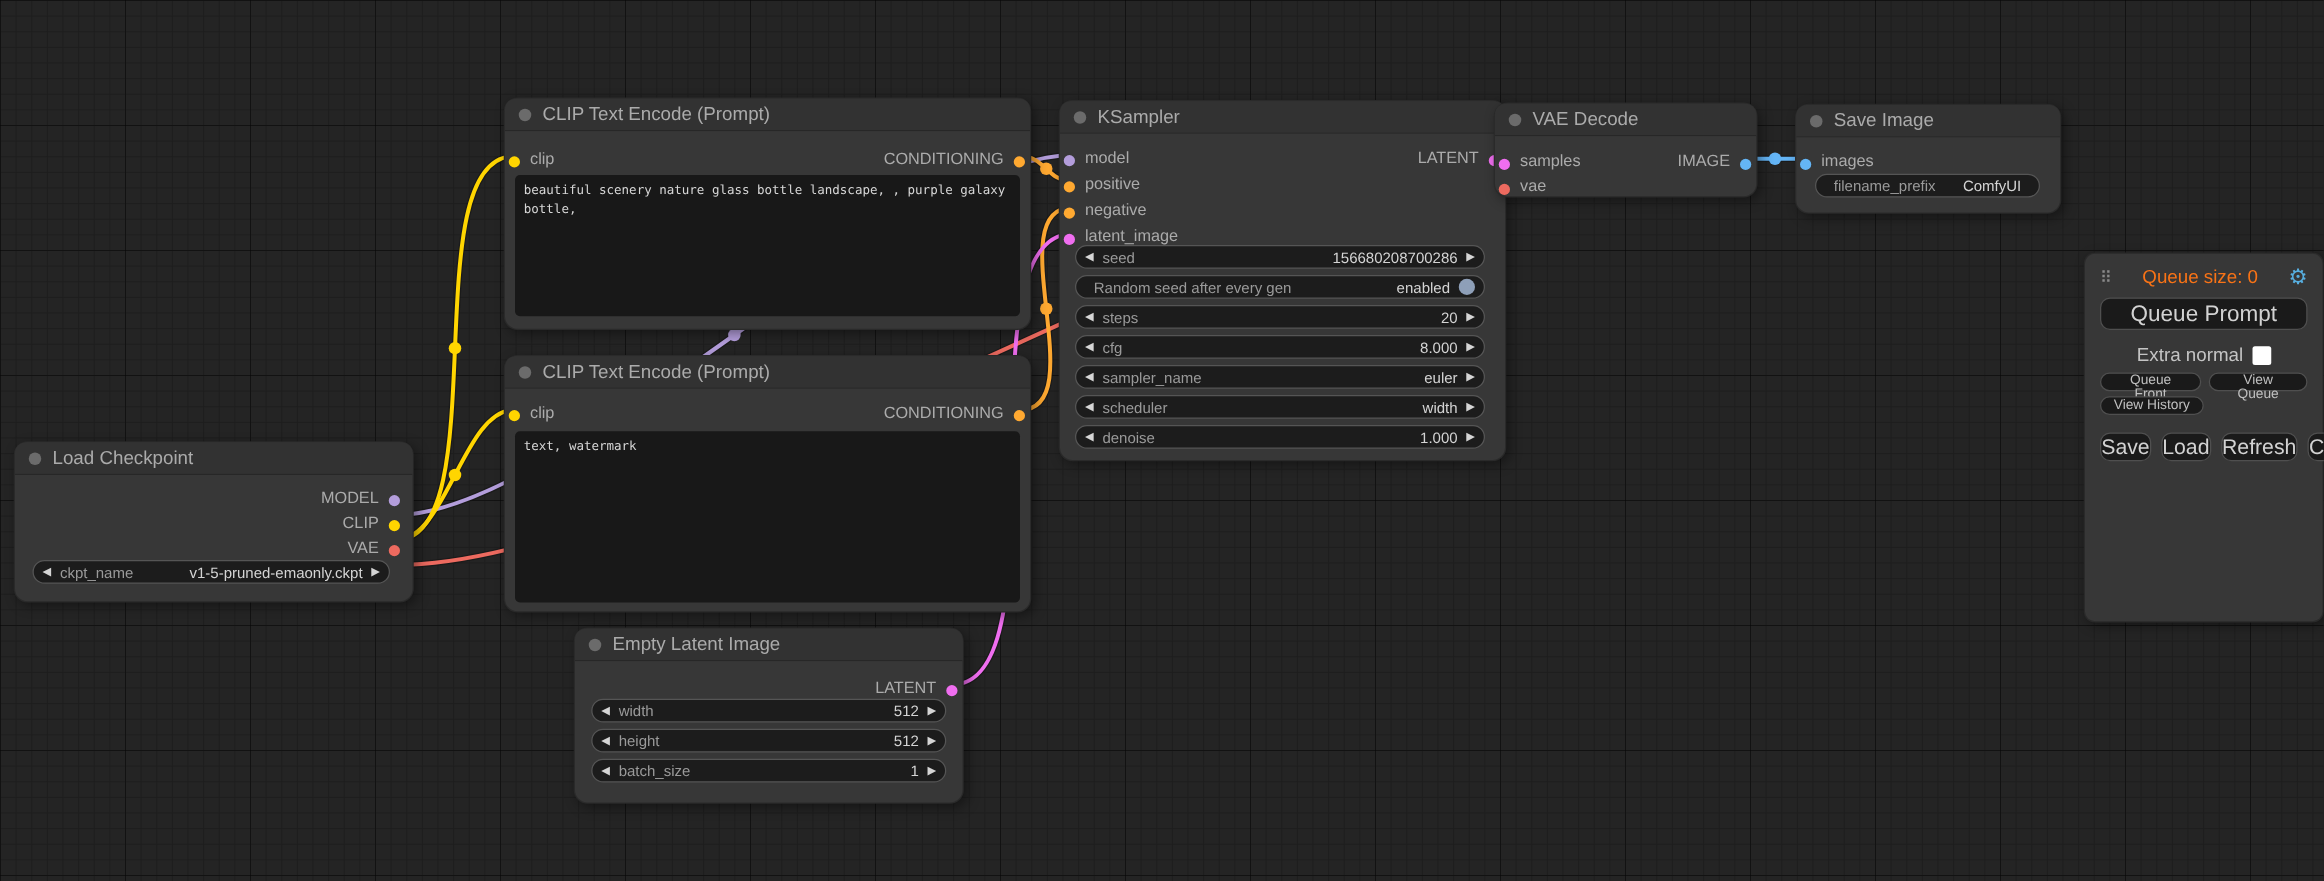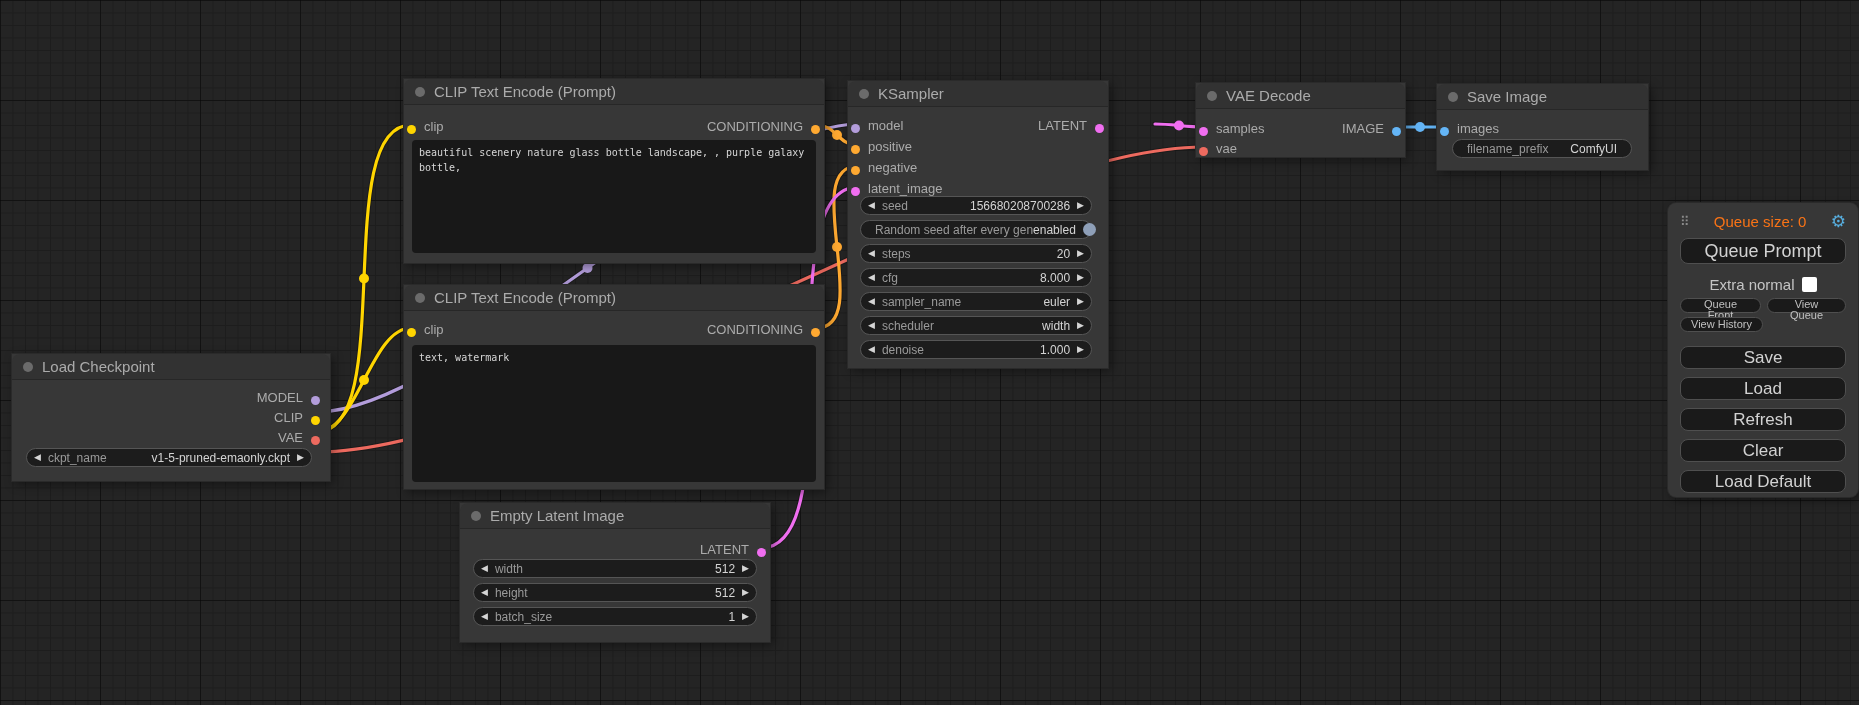--- a/index.html
+++ b/index.html
@@ -10,21 +10,21 @@
     linear-gradient(rgba(0,0,0,.38) 1px,transparent 1px),
     linear-gradient(90deg,rgba(0,0,0,.38) 1px,transparent 1px),
     linear-gradient(#1d1d1d 1px,transparent 1px),
     linear-gradient(90deg,#1d1d1d 1px,transparent 1px);
   background-size:100px 100px,100px 100px,12.5px 12.5px,12.5px 12.5px;}
 #wires{position:absolute;left:0;top:0;z-index:1}
 .wire{fill:none;stroke-width:3.2px;stroke-linecap:round}
 .wire-under{fill:none;stroke:#141414;stroke-width:5.2px;stroke-linecap:round;opacity:.55}
 .w-model{stroke:#B39DDB}.w-clip{stroke:#FFD500}.w-vae{stroke:#ED6A5F}.w-cond{stroke:#FFA931}.w-latent{stroke:#F06EF0}.w-image{stroke:#64B5F6}
 .d-model{fill:#B39DDB}.d-clip{fill:#FFD500}.d-vae{fill:#ED6A5F}.d-cond{fill:#FFA931}.d-latent{fill:#F06EF0}.d-image{fill:#64B5F6}
-.node{position:absolute;background:#373737;border-radius:0;z-index:2;
+.node{position:absolute;background:#373737;border-radius:10px;z-index:2;
   box-shadow:0 0 0 1px #2a2a2a,3px 3px 10px rgba(0,0,0,.45)}
 .node-title{height:26px;display:flex;align-items:center;gap:9px;padding:0 11px;
   background:#323232;border-bottom:1px solid #272727;border-radius:8px 8px 0 0;
   font-size:15px;color:#ababab;white-space:nowrap}
 .tdot{width:10px;height:10px;border-radius:50%;background:#6b6b6b;flex:0 0 auto}
 .in-slot,.out-slot{position:absolute;display:flex;align-items:flex-end;gap:8px;height:18px}
 .in-slot{left:3px}
 .out-slot{right:4px;flex-direction:row-reverse}
 .out-slot.far{right:10px}
 .slot-label{font-size:13px;color:#ababab;white-space:nowrap}
@@ -40,39 +40,39 @@
 .widget.no-arrows{padding-left:14px}
 .widget.no-arrows .wlabel{margin-left:0}
 .wvalue{margin-left:auto;margin-right:7px;color:#d4d4d4}
 .wtoggle{width:13px;height:13px;border-radius:50%;background:#8E9FB8;flex:0 0 auto}
 .prompt{position:absolute;background:#181818;border:none;border-radius:4px;color:#d6d6d6;
   font-family:"DejaVu Sans Mono",monospace;font-size:10px;line-height:1.45;padding:6px 7px;
   resize:none;outline:none;overflow:hidden}
 #n-loadckpt{left:12px;top:354px;width:318px;height:127px}
 #n-clip1{left:404px;top:79px;width:420px;height:184px}
 #n-clip2{left:404px;top:285px;width:420px;height:204px}
-#n-ksampler{left:848px;top:81px;width:260px;height:287px}
+#n-ksampler{left:848px;top:81px;width:356px;height:287px}
 #n-vae{left:1196px;top:83px;width:209px;height:74px}
 #n-save{left:1437px;top:84px;width:211px;height:86px}
 #n-latent{left:460px;top:503px;width:310px;height:139px}
 #queue-panel{position:absolute;left:1668px;top:203px;width:190px;height:294px;z-index:3;
   background:#373737;border-radius:8px;box-shadow:0 0 0 1px #2a2a2a,3px 3px 10px rgba(0,0,0,.45);
   display:flex;flex-direction:column;align-items:center;padding:8px 12px 0}
 .qp-header{width:100%;display:flex;align-items:center;height:20px}
 .drag-handle{color:#8a8a8a;font-size:13px}
 .qp-title{flex:1;text-align:center;color:#f97316;font-size:15px}
 .gear{color:#57AEDF;font-size:17px;cursor:pointer}
 button{background:#1a1a1a;border:1px solid #4f4f4f;border-radius:8px;color:#d2d2d2;
   font-family:"Liberation Sans",sans-serif;cursor:pointer}
 #btn-queue-prompt{margin-top:7px;width:100%;height:26px;font-size:18px}
 .qp-extra{margin-top:12px;display:flex;align-items:center;gap:7px;color:#c4c4c4;font-size:15px;height:17px}
 .qp-checkbox{width:15px;height:15px;background:#fff;border-radius:2px;display:inline-block;cursor:pointer}
 .qp-small-row{margin-top:5px;display:flex;gap:6px;justify-content:flex-start;width:100%}
 .qp-small{height:15px;font-size:11px;border-radius:8px;padding:0 10px;color:#c0c0c0;line-height:1}
-.qp-actions{margin-top:14px;width:100%;display:flex;flex-direction:column;gap:8px}
+.qp-actions{margin-top:14px;width:100%;display:flex;flex-direction:row;gap:8px}
 .qp-btn{height:23px;font-size:17px;width:100%}
 </style>
 </head>
 <body>
 
 <div id="canvas">
 
 <svg id="wires" width="1859" height="705" viewBox="0 0 1859 705">
   <path class="wire-under" d="M317 412 C452 412 723 124 858 124"></path>
   <path class="wire-under" d="M317 432 C398 432 330 125 411 125"></path>

